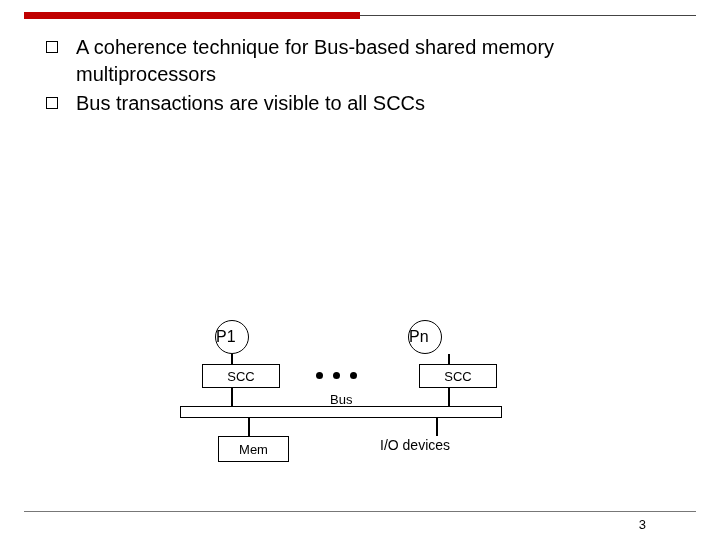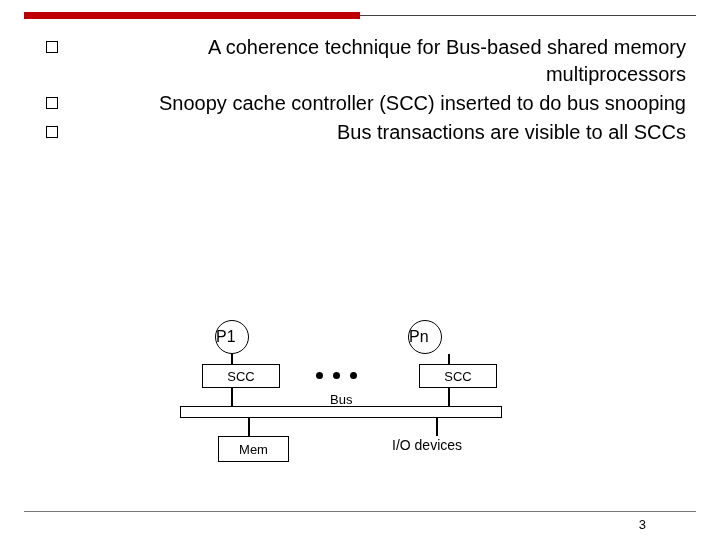--- a/index.html
+++ b/index.html
@@ -42,21 +42,20 @@
     left: 0;
     top: 3px;
     width: 100%;
     height: 1px;
     background: #444;
   }
   .content {
     margin-top: 14px;
     padding-left: 22px;
     padding-right: 10px;
-    text-align: right;
   }
   .bullet {
     display: flex;
     align-items: flex-start;
     font-size: 20px;
     line-height: 1.35;
     color: #000;
     margin-bottom: 2px;
   }
   .bullet .marker {
@@ -164,24 +163,20 @@
     <div class="red"></div>
   </div>
 
   <div class="content">
     <div class="bullet">
       <div class="marker"></div>
       <div class="text">A coherence technique for Bus-based shared memory multiprocessors</div>
     </div>
     <div class="bullet">
       <div class="marker"></div>
-      <div class="text">Snoopy cache controller (SCC) inserted to do bus snooping</div>
-    </div>
-    <div class="bullet">
-      <div class="marker"></div>
       <div class="text">Bus transactions are visible to all SCCs</div>
     </div>
   </div>
 
   <div class="diagram">
 
     <div class="proc" style="left:215px; top:0px;">
       <span>P1</span>
     </div>
     <div class="proc" style="left:408px; top:0px;">
@@ -207,20 +202,20 @@
 
     <div class="bus-rect" style="left:180px; top:86px; width:322px; height:12px;"></div>
     <div class="bus-label" style="left:330px; top:72px;">Bus</div>
 
     <div class="connector" style="left:248px; top:98px; height:18px;"></div>
     <div class="connector" style="left:436px; top:98px; height:18px;"></div>
 
     <div class="mem" style="left:218px; top:116px;">
       <span>Mem</span>
     </div>
-    <div class="io" style="left:392px; top:117px;">I/O devices</div>
+    <div class="io" style="left:380px; top:117px;">I/O devices</div>
 
   </div>
 
   <div class="footer-rule"></div>
   <div class="pagenum">3</div>
 
 </div>
 
 </body></html>

